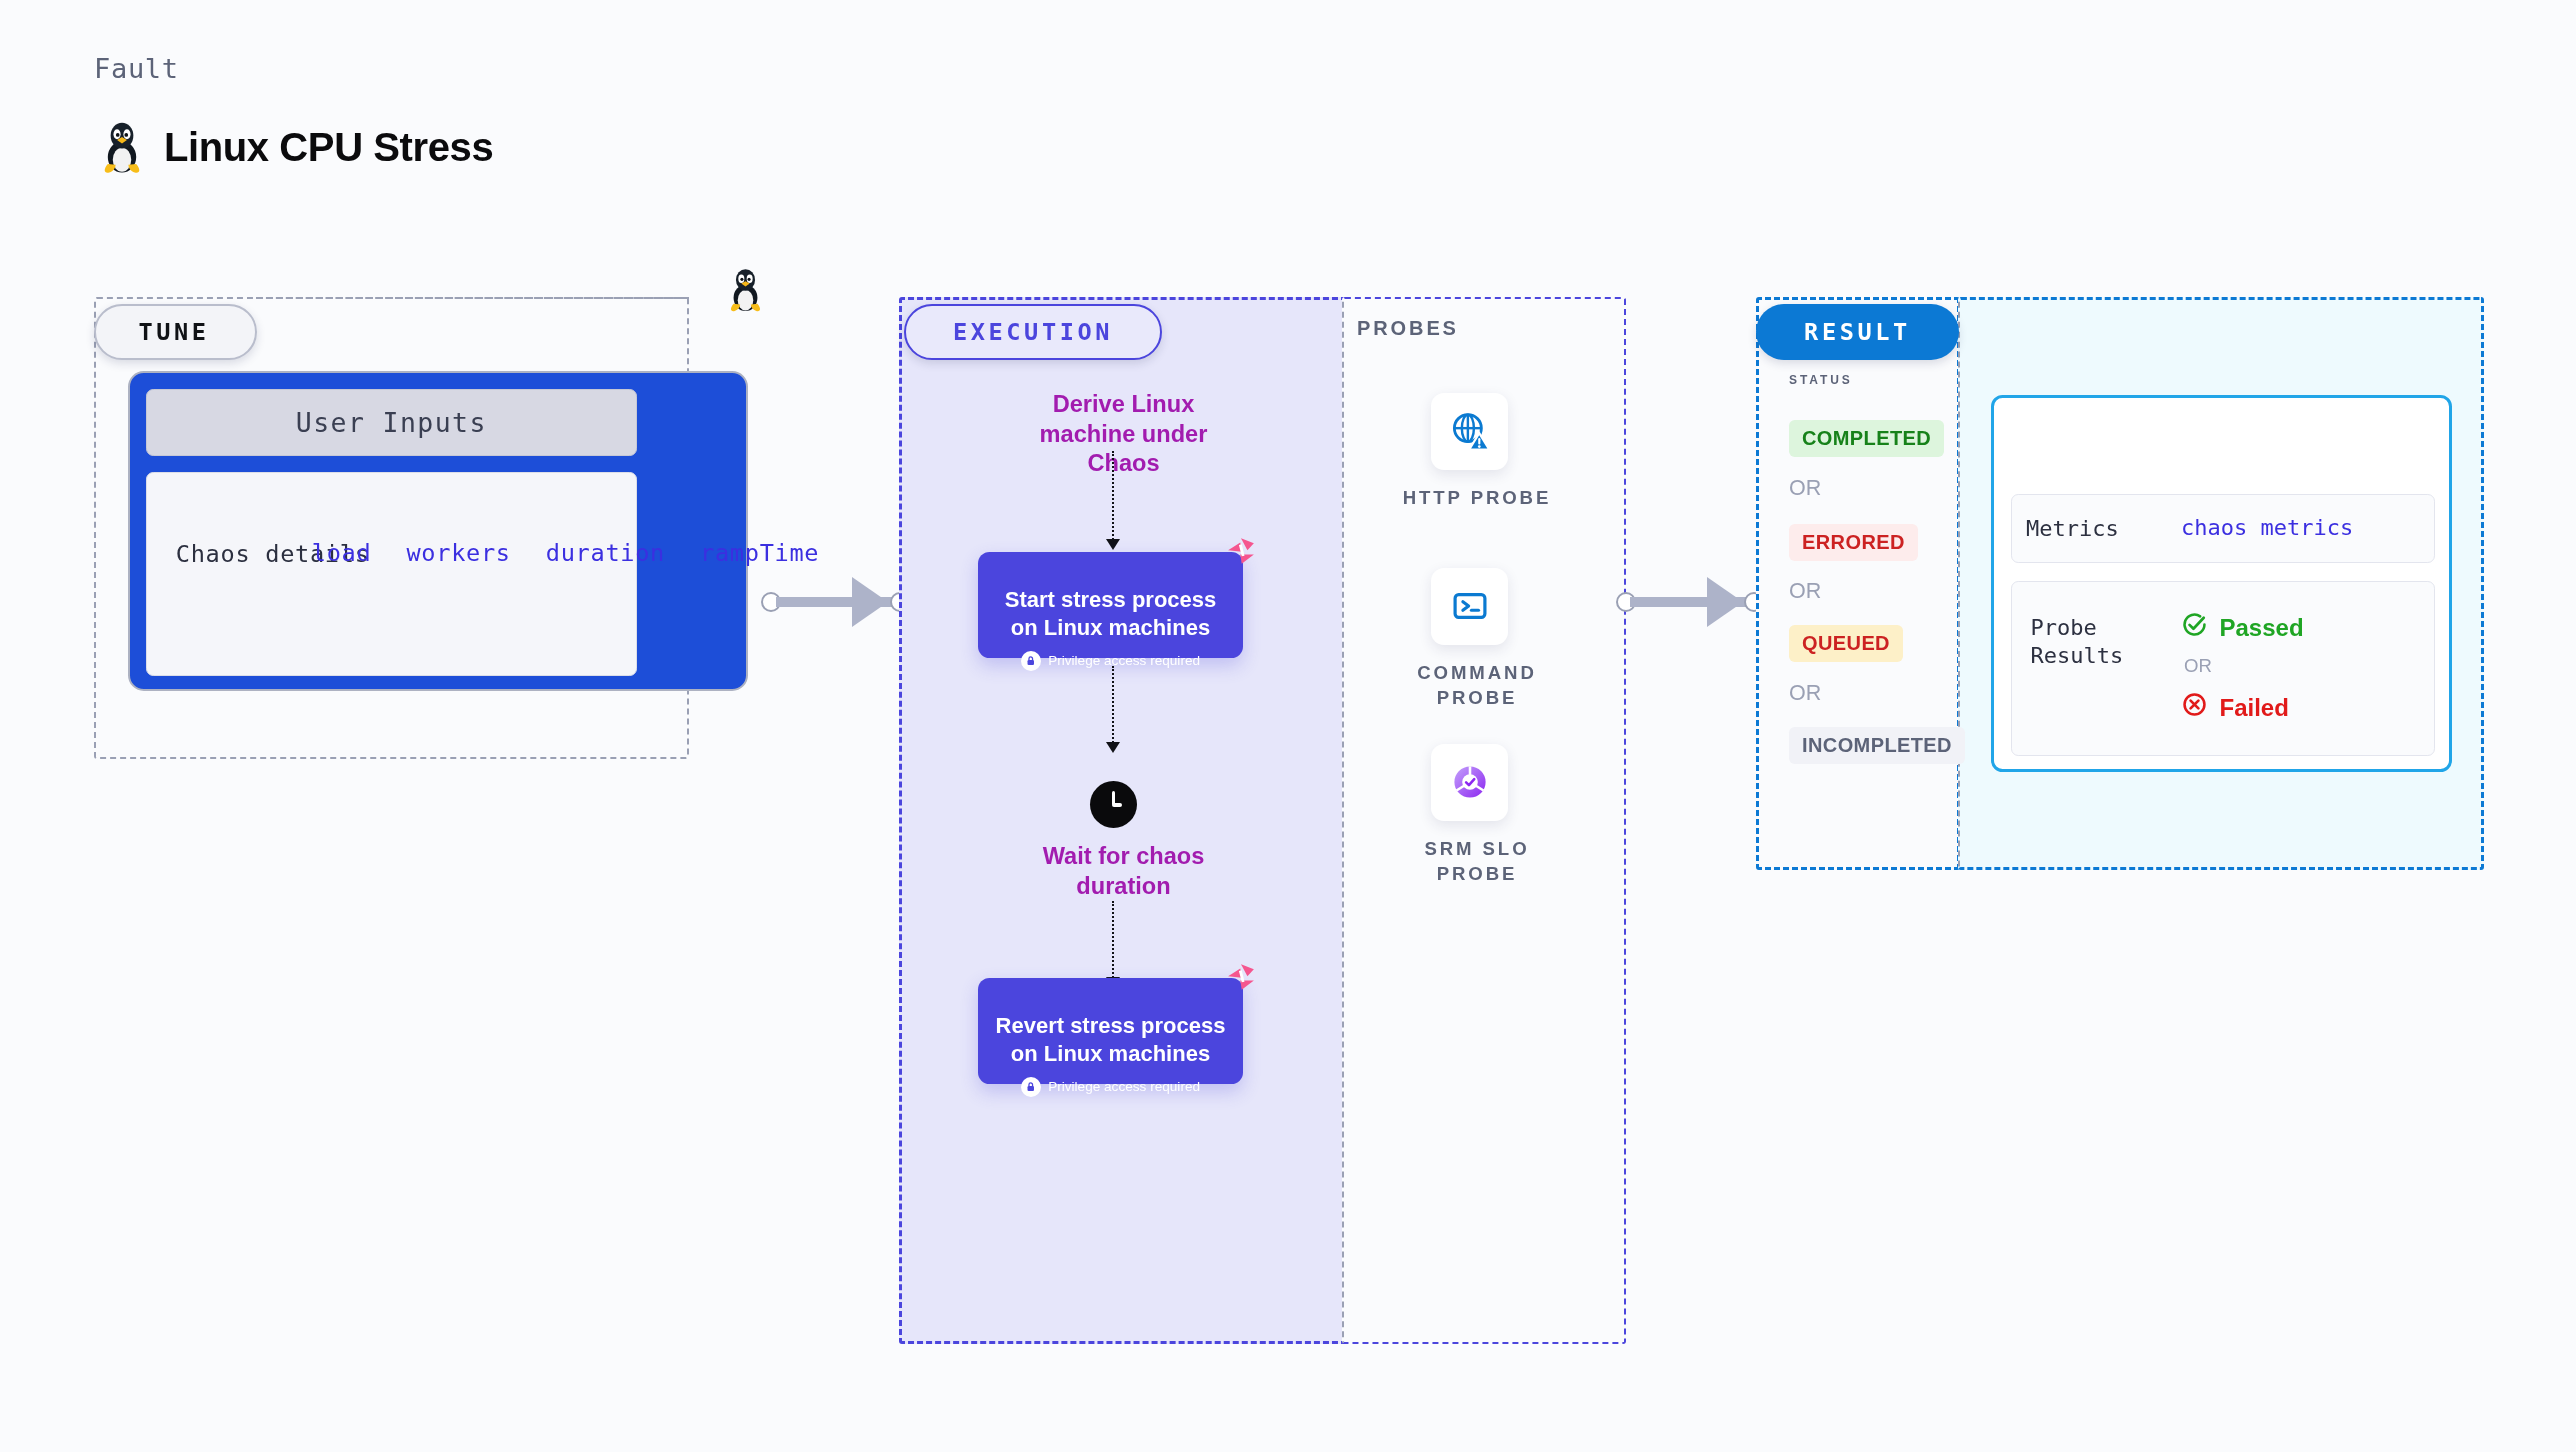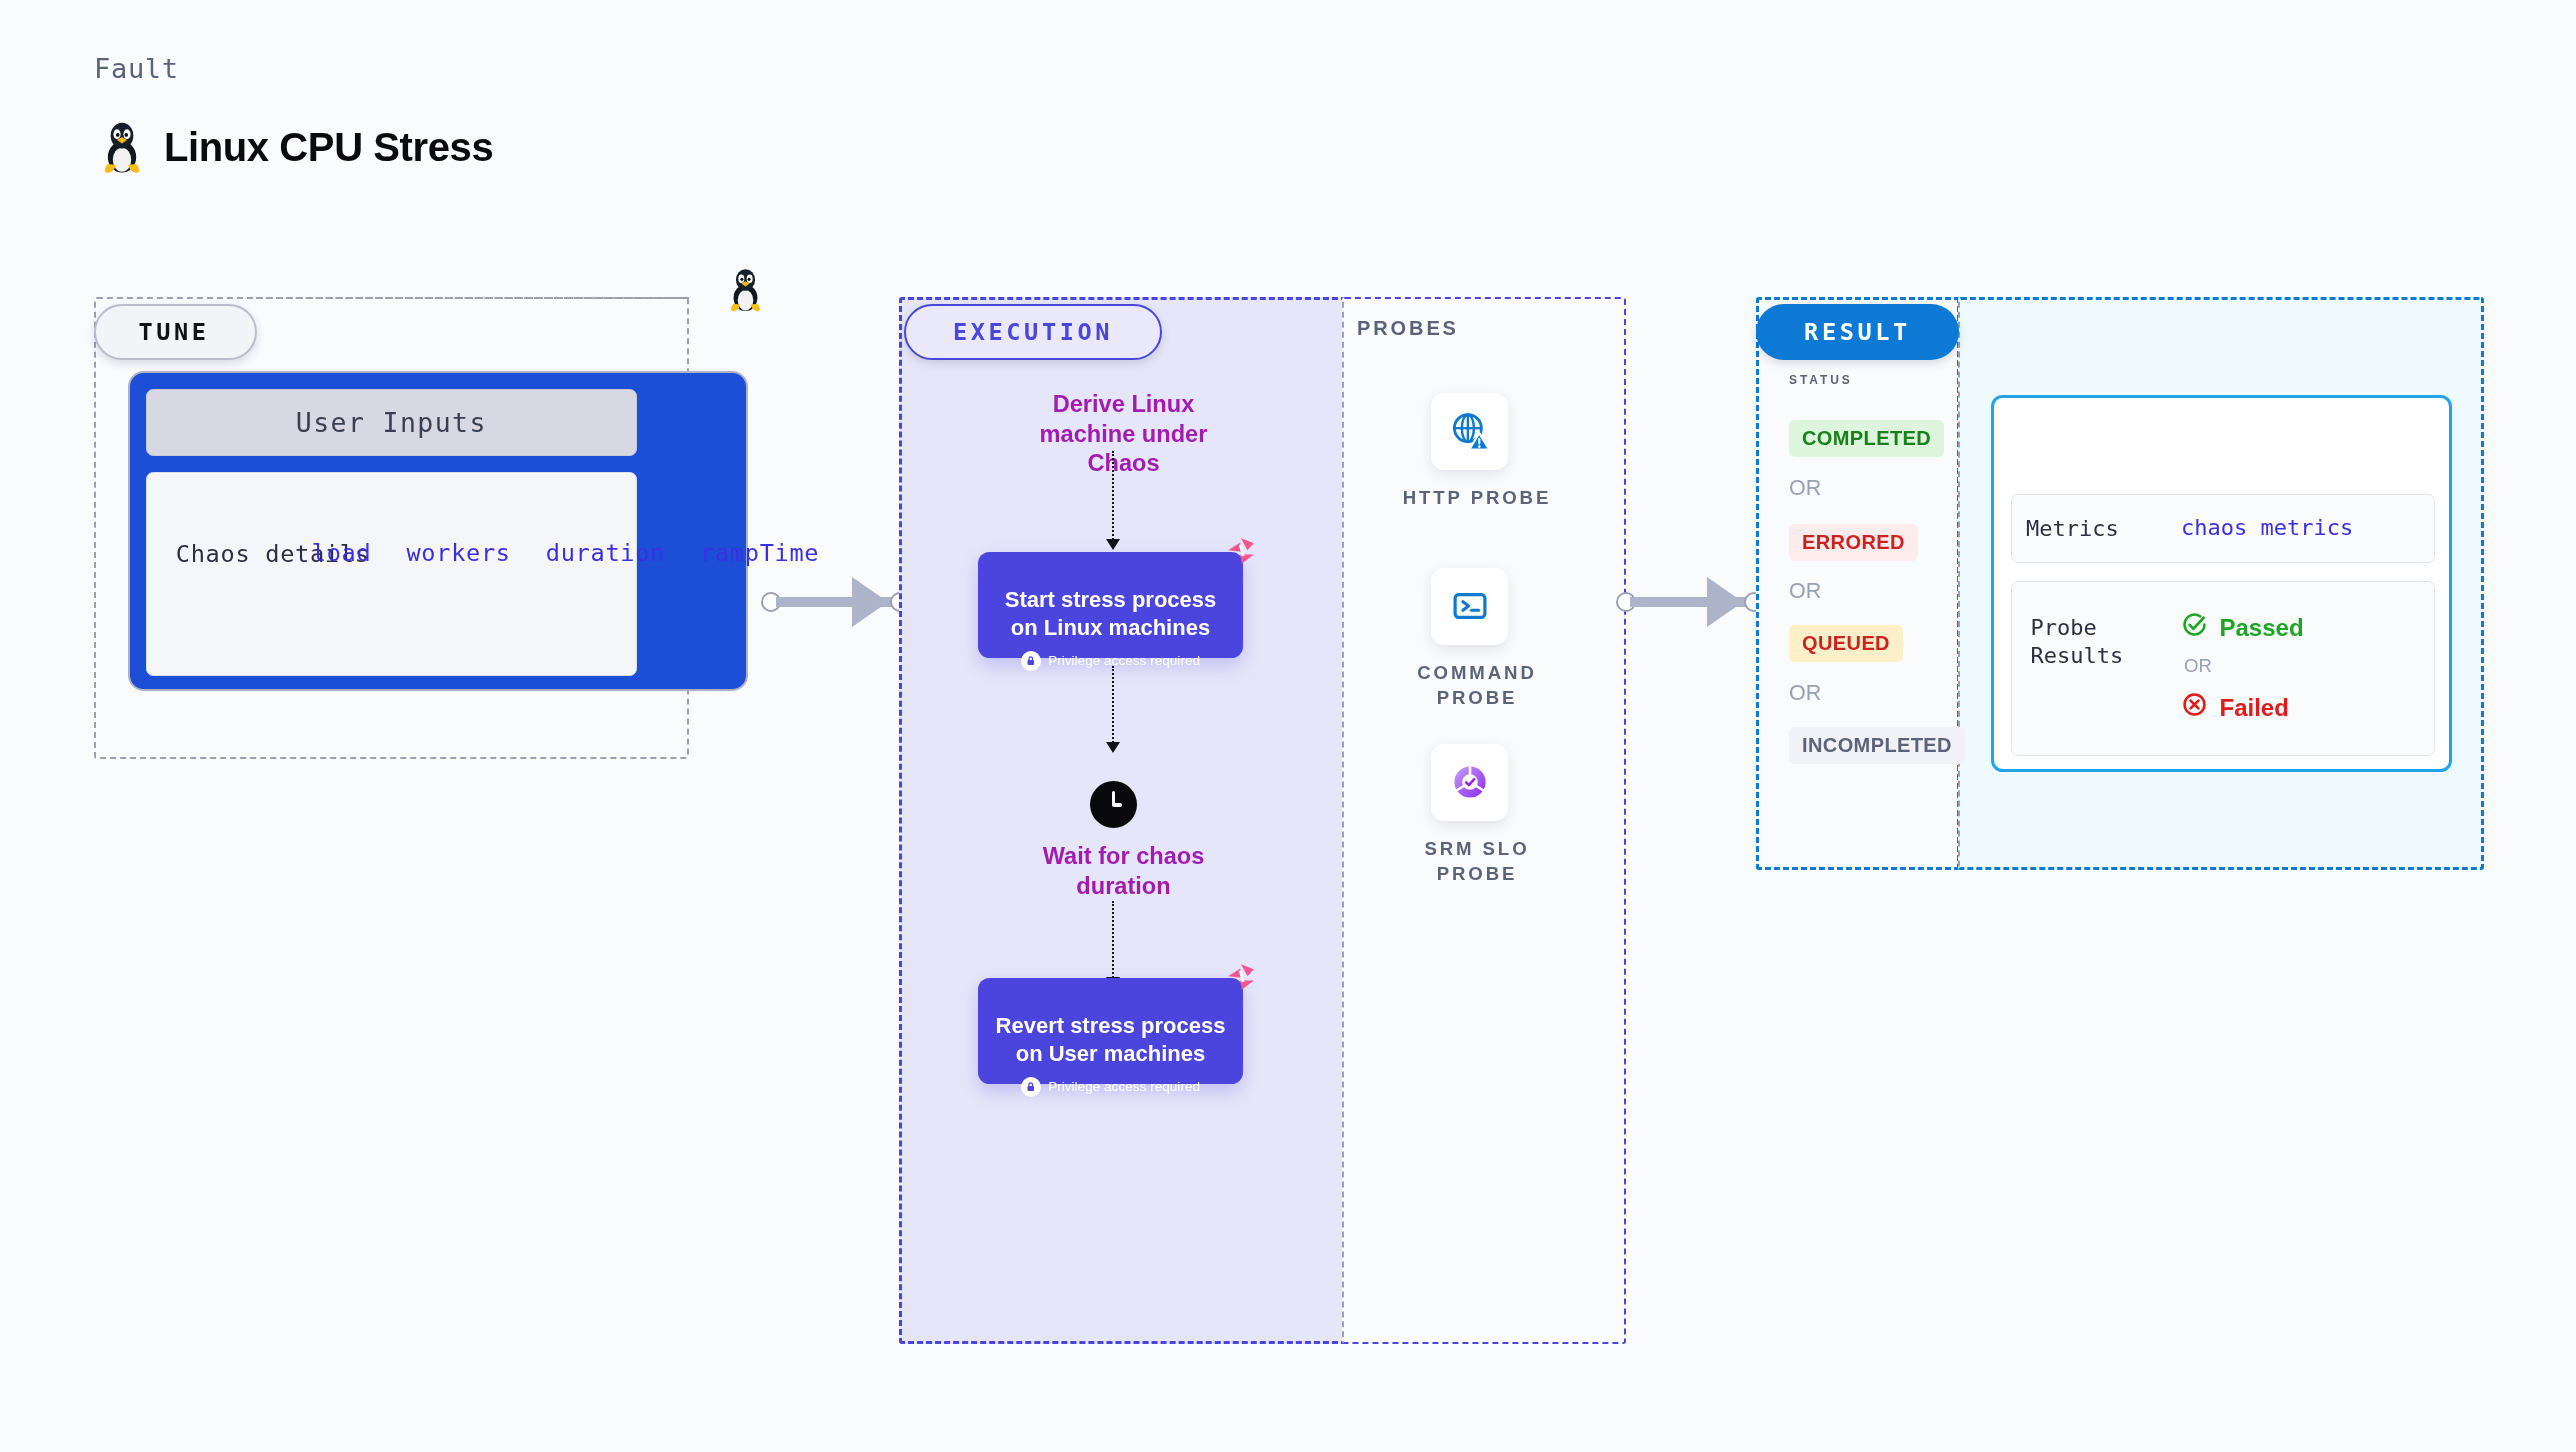--- a/index.html
+++ b/index.html
@@ -338,21 +338,21 @@
 
   <div class="step-box" style="left:978px; top:978px; width:265px; height:106px;">
     <span class="chaos-mark">
       <svg width="30" height="30" viewBox="0 0 42 42">
         <path d="M21 3 L39 10 L30 20 Z" fill="#f5568f"></path>
         <path d="M39 26 L22 39 L20 26 Z" fill="#f5568f"></path>
         <path d="M3 20 L20 9 L22 22 Z" fill="#f5568f"></path>
         <path d="M20 12 L24 28" stroke="#ffffff" stroke-width="4" fill="none"></path>
       </svg>
     </span>
-    <div class="step-title">Revert stress process on User machines</div>
+    <div class="step-title">Revert stress process on Linux machines</div>
     <div class="step-sub">
       <span class="lock-badge">
         <svg width="11.5" height="11.5" viewBox="0 0 16 16">
           <rect x="3.5" y="7" width="9" height="7" rx="1.6" fill="#4b45dd"></rect>
           <path d="M5.5 7 V5.2 a2.5 2.5 0 0 1 5 0 V7" stroke="#4b45dd" stroke-width="1.8" fill="none"></path>
         </svg>
       </span>
       <span>Privilege access required</span>
     </div>
   </div>

